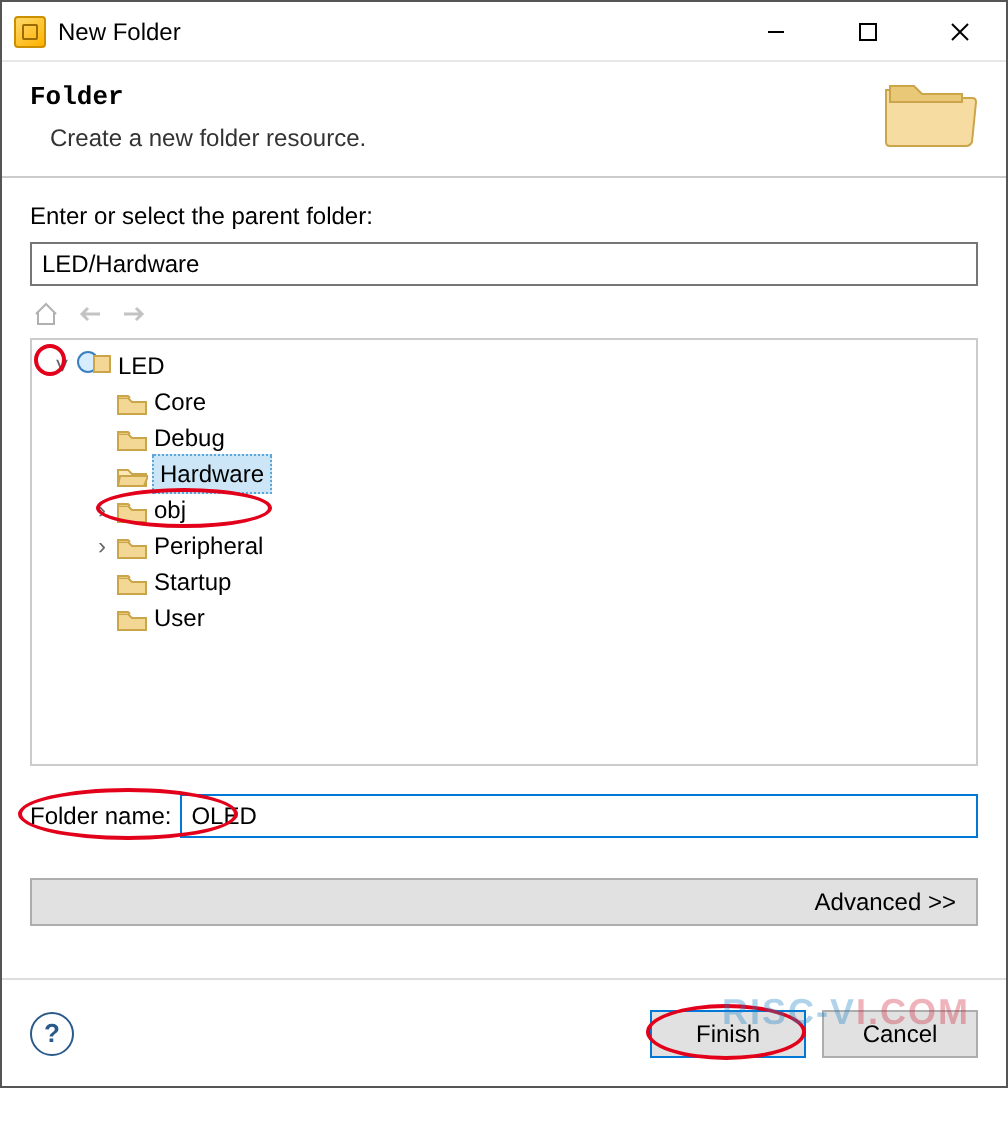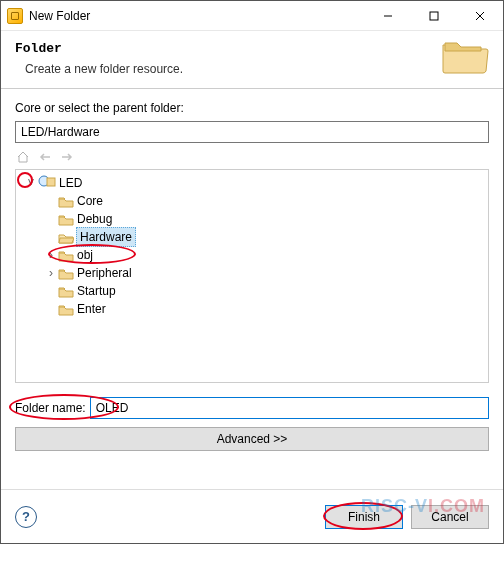--- a/index.html
+++ b/index.html
@@ -41,21 +41,21 @@
   .indent2 { padding-left: 26px; }
 
   
   .ann-circle { position: absolute; border: 2px solid #e2001a; border-radius: 50%; pointer-events: none; }
 
   
   .fname-row { display: flex; align-items: center; margin-top: 14px; position: relative; }
   .fname-row label { margin-right: 4px; color: #000; }
   .fname-row input { flex: 1; height: 22px; border: 1px solid #0078d7; padding: 0 5px; font-family: inherit; font-size: 12px; }
 
-  .adv-btn { margin-top: 8px; height: 24px; padding: 0 10px; border: 1px solid #adadad; background: #e1e1e1; font-family: inherit; font-size: 12px; cursor: default; }
+  .adv-btn { margin-top: 20px; height: 24px; padding: 0 10px; border: 1px solid #adadad; background: #e1e1e1; font-family: inherit; font-size: 12px; cursor: default; text-align: right; }
 
   
   .footer { height: 54px; border-top: 1px solid #ddd; display: flex; align-items: center; padding: 0 14px; gap: 8px; position: relative; }
   .help-btn { width: 22px; height: 22px; border: 1.5px solid #2a5a8a; border-radius: 50%; color: #2a5a8a; display: flex; align-items: center; justify-content: center; font-weight: bold; font-size: 13px; }
   .footer .spacer { flex: 1; }
   .dlg-btn { width: 78px; height: 24px; border: 1px solid #adadad; background: #e1e1e1; font-family: inherit; font-size: 12px; }
   .dlg-btn.primary { border: 1px solid #0078d7; }
   .watermark { position: absolute; right: 18px; bottom: 26px; font-size: 18px; font-weight: 700; letter-spacing: 1px; color: rgba(30,130,200,.35); pointer-events: none; }
   .watermark .red { color: rgba(210,40,60,.35); }
 
@@ -95,21 +95,21 @@
     <div class="folder-banner">
       <svg class="folder-big" viewBox="0 0 48 40">
         <path d="M2 10 L2 36 Q2 38 4 38 L42 38 Q44 38 45 36 L47 16 Q47 14 45 14 L20 14 L16 10 Z" fill="#f6dca0" stroke="#caa54a"></path>
         <path d="M4 8 L16 8 L20 12 L40 12 L40 16 L4 16 Z" fill="#e9c977" stroke="#caa54a"></path>
       </svg>
     </div>
   </div>
   <div class="hr"></div>
 
   <div class="body">
-    <div class="prompt">Core or select the parent folder:</div>
+    <div class="prompt">Enter or select the parent folder:</div>
     <input class="path-input" type="text" value="LED/Hardware" style="">
 
     <div class="nav-icons">
       <span class="ico">
         <svg width="14" height="14" viewBox="0 0 14 14" fill="none" stroke="#666" stroke-width="1">
             <path d="M2 7 L7 2 L12 7 M3 6 V12 H11 V6"></path>
           </svg>
       </span>
       <span class="ico">
         <svg width="14" height="12" viewBox="0 0 14 12" fill="none" stroke="#888" stroke-width="1.5">
@@ -183,21 +183,21 @@
                 <path d="M1 3 L1 2 L6 2 L7 3" fill="#e9c977" stroke="#caa54a"></path>
               </svg></span>
             <span class="label">Startup</span>
           </div>
           <div class="tree-row indent2">
             <span class="twisty blank">·</span>
             <span class="folder-ico"><svg class="folder-svg" viewBox="0 0 16 12">
                 <path d="M1 3 L6 3 L8 5 L15 5 L15 11 L1 11 Z" fill="#f3d795" stroke="#caa54a"></path>
                 <path d="M1 3 L1 2 L6 2 L7 3" fill="#e9c977" stroke="#caa54a"></path>
               </svg></span>
-            <span class="label">Enter</span>
+            <span class="label">User</span>
           </div>
         </div>
 
       <span class="ann-circle" style="left:1px; top:2px; width:16px; height:16px;"></span>
       <span class="ann-circle" style="left:32px; top:74px; width:88px; height:20px; border-radius:50%/50%;"></span>
     </div>
 
     <div class="fname-row">
       <label>Folder name:</label>
       <input type="text" value="OLED" style="">

